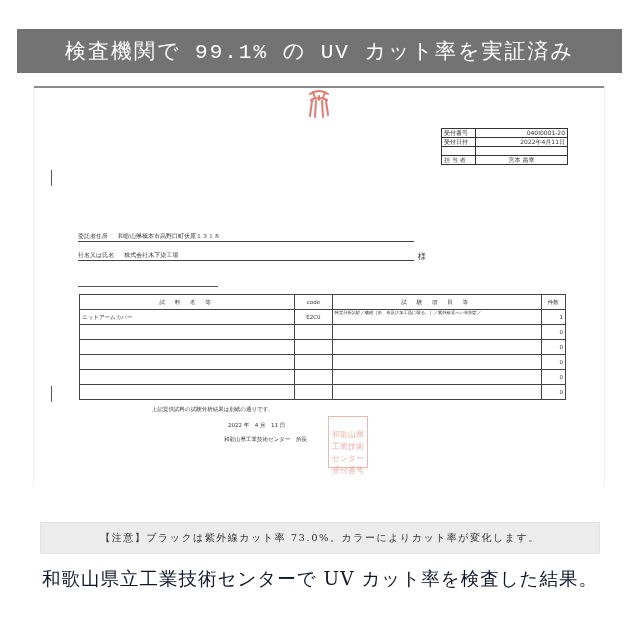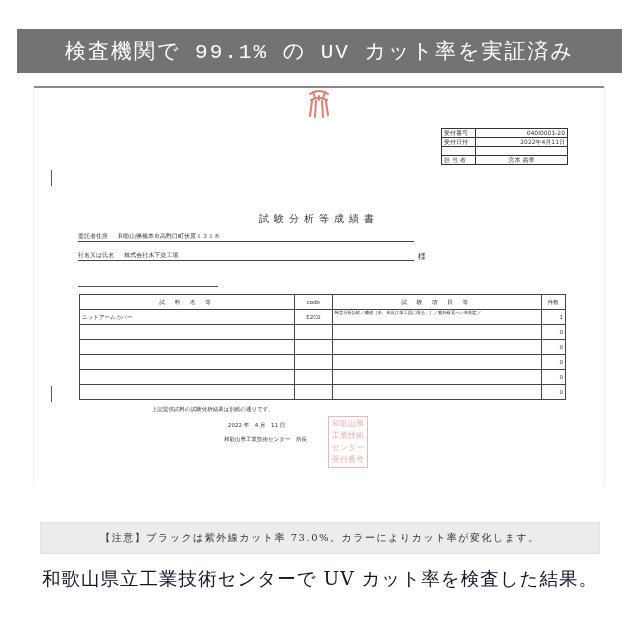--- a/index.html
+++ b/index.html
@@ -56,21 +56,21 @@
   .test-table th, .test-table td { border: 1px solid #444; height: 15px; padding: 0 2px; }
   .test-table th { font-weight: normal; letter-spacing: 4px; text-align: center; }
   .test-table td.cnt { text-align: right; }
   .test-table td.code { text-align: center; }
   .test-table th.cnt, .test-table th.code { letter-spacing: 0; }
 
   .after-text { position: absolute; font-family: "DejaVu Sans", sans-serif; font-size: 5.5px; color: #333; }
   .stamp-bottom {
     position: absolute; left: 294px; top: 330px; width: 40px; height: 52px;
     border: 1px solid #e8a6a0; color: #e39a92; font-size: 8px; line-height: 12px;
-    font-family: "DejaVu Sans", sans-serif; text-align: center; padding-top: 1px; opacity: 0.8;
+    font-family: "DejaVu Sans", sans-serif; text-align: center; padding-top: 12px; opacity: 0.8;
   }
 
   .notice {
     position: absolute; left: 40px; top: 522px; width: 560px; height: 32px;
     background: #ececec; border: 1px solid #e2e2e2;
     display: flex; align-items: center; justify-content: center;
     font-family: "DejaVu Serif", serif; font-size: 10px; letter-spacing: 1.5px; color: #333;
   }
   .caption {
     position: absolute; left: 0; width: 640px; top: 566px; text-align: center;
@@ -108,21 +108,20 @@
       <td class="k"></td>
       <td class="v"></td>
     </tr>
     <tr>
       <td class="k">担 当 者</td>
       <td class="c">宮本 昌幸</td>
     </tr>
   </tbody>
     </table>
 
-  <div class="doc-title">試験分析等成績書</div>
 
   <div class="field-line" style="top:145px; width:336px;">
     <span class="lbl">委託者住所</span>
     <span>和歌山県橋本市高野口町伏原１３１８</span>
   </div>
   <div class="field-line" style="top:164px; width:336px;">
     <span class="lbl">社名又は氏名</span>
     <span>株式会社木下染工場</span>
   </div>
   <div class="sama">様</div>

